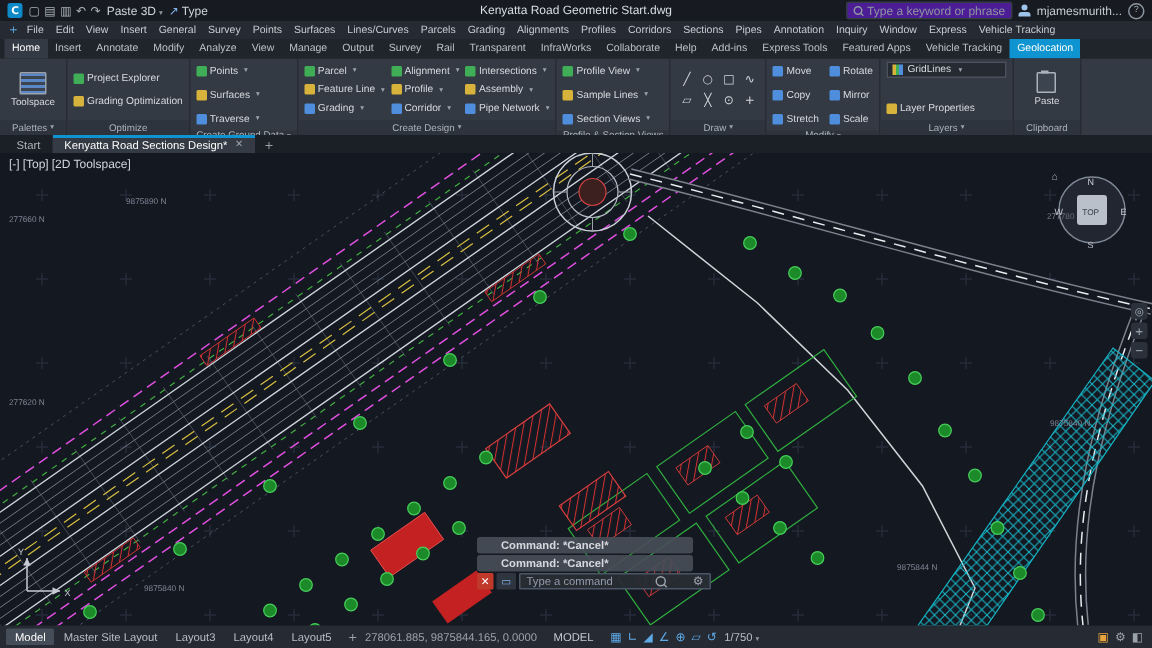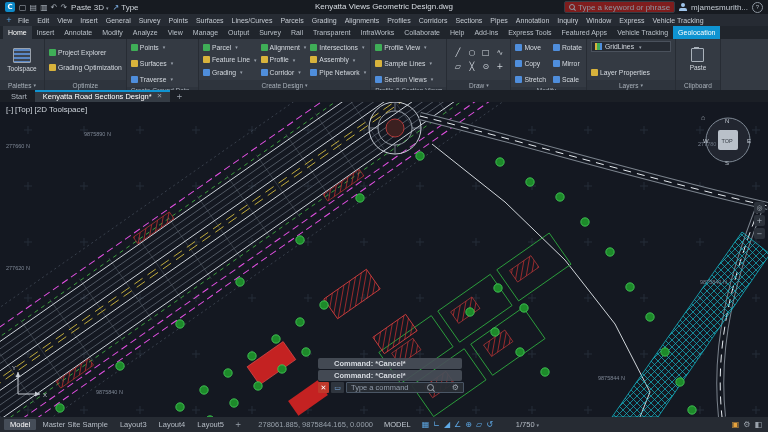--- a/index.html
+++ b/index.html
@@ -13,21 +13,21 @@
   .tb-left,.tb-right{display:flex;align-items:center;gap:4px;z-index:2;}
   .tb-right{margin-left:auto;}
   .logo{width:10px;height:10px;background:#0e8ac8;border-radius:2px;color:#fff;font-size:7px;font-weight:bold;display:flex;align-items:center;justify-content:center;}
   .qat{display:flex;gap:3px;}
   .qat span{color:#a9b1ba;font-size:8px;}
   .appname{color:#cfd5db;font-size:8px;}
   .caret-dn::after{content:"▾";font-size:5px;color:#8d96a0;margin-left:2px;font-family:"DejaVu Sans",sans-serif;}
   .share{display:flex;align-items:center;gap:2px;color:#cfd5db;}
   .share .ic{color:#7fb2e8;}
   .fname{position:absolute;left:0;top:0;width:768px;height:14px;line-height:14px;text-align:center;color:#d9dee4;font-size:8px;pointer-events:none;z-index:1;}
-  .searchbox{display:flex;align-items:center;gap:3px;color:#8d96a0;background:#7f1d1d;border:1px solid #343b44;border-radius:2px;height:10px;padding:0 4px;}
+  .searchbox{display:flex;align-items:center;gap:3px;color:#8d96a0;background:#4c1d95;border:1px solid #343b44;border-radius:2px;height:10px;padding:0 4px;}
   .mag{width:4px;height:4px;border:1px solid #8d96a0;border-radius:50%;position:relative;flex:none;}
   .mag::after{content:"";position:absolute;width:3px;height:1px;background:#8d96a0;transform:rotate(45deg);left:3px;top:4px;}
   .person{width:8px;height:8px;position:relative;flex:none;}
   .person::before{content:"";position:absolute;width:4px;height:4px;border-radius:50%;background:#9fc4ea;left:2px;top:0;}
   .person::after{content:"";position:absolute;width:8px;height:3px;border-radius:2px 2px 0 0;background:#9fc4ea;left:0;bottom:0;}
   .user{color:#c3cad2;}
   .help-ic{width:9px;height:9px;border:1px solid #8d96a0;border-radius:50%;color:#aab2bb;font-size:6px;display:flex;align-items:center;justify-content:center;}
 
   
   #menubar{top:14px;left:0;width:768px;height:12px;background:#262b33;display:flex;align-items:center;padding:0 4px;box-sizing:border-box;font-size:7px;color:#c6ccd3;}
@@ -78,44 +78,44 @@
   .viewcube{right:12px;top:8px;z-index:3;}
   .navbar{right:3px;top:100px;display:flex;flex-direction:column;gap:2px;z-index:3;}
   .navbtn{width:11px;height:11px;background:#2b313a;color:#aeb6bf;font-size:7px;display:flex;align-items:center;justify-content:center;border-radius:2px;}
 
   
   .cmd{left:318px;top:256px;display:flex;flex-direction:column;gap:1px;font-size:7.5px;z-index:3;}
   .cmdrow{background:rgba(72,78,88,.92);color:#d6dae0;padding:1px 16px;border-radius:2px;width:112px;white-space:nowrap;font-weight:bold;}
   .cmdinput{display:flex;align-items:center;gap:2px;}
   .cmdclose{width:11px;height:11px;background:#c0392b;color:#fff;font-size:7px;display:flex;align-items:center;justify-content:center;border-radius:1px;}
   .kb{width:13px;height:11px;background:#2f353e;color:#7fb2e8;font-size:7px;display:flex;align-items:center;justify-content:center;border-radius:1px;}
-  .cmdfield{width:118px;height:11px;background:rgba(40,45,53,.95);border:1px solid #4a5665;color:#939dab;display:flex;align-items:center;gap:18px;padding:0 4px;box-sizing:border-box;border-radius:1px;}
+  .cmdfield{width:128px;height:11px;background:rgba(40,45,53,.95);border:1px solid #4a5665;color:#939dab;display:flex;align-items:center;gap:18px;padding:0 4px;box-sizing:border-box;border-radius:1px;}
   .mag2{width:5px;height:5px;border:1px solid #9aa2ac;border-radius:50%;position:relative;flex:none;margin-left:auto;}
   .mag2::after{content:"";position:absolute;width:3px;height:1px;background:#9aa2ac;transform:rotate(45deg);left:4px;top:5px;}
   .gear{color:#9aa2ac;font-size:8px;}
 
   
   #statusbar{top:417px;left:0;width:768px;height:15px;background:#262b33;display:flex;align-items:center;font-size:7.5px;color:#b6bdc6;padding:0 4px;box-sizing:border-box;gap:1px;}
   .ltab{padding:1px 6px;white-space:nowrap;}
   .ltab.active{background:#454d58;color:#fff;border-radius:1px;}
   .plus{padding:0 4px;color:#9aa2ac;}
-  .coords{color:#98a1ab;margin-left:12px;white-space:nowrap;}
+  .coords{color:#98a1ab;white-space:nowrap;}
   .space-lbl{margin-left:10px;color:#c3cad2;}
   .sgroup{display:flex;align-items:center;margin-left:8px;}
   .sic{color:#5ea9e6;font-size:8px;padding:0 2px;}
   .sgroup.right{margin-left:auto;}
   .sgroup.right .sic{color:#9aa2ac;}
   .sgroup.right .sic:first-child{color:#e8a33d;}
-  .scale{margin-left:20px;color:#b6bdc6;}
+  .scale{margin-left:2px;color:#b6bdc6;}
 </style>
 </head>
 <body>
 
 <div id="titlebar" class="abs">
-  <div class="fname">Kenyatta Views Geometric Design.dwg</div>
+  <div class="fname">Kenyatta Road Geometric Start.dwg</div>
   <div class="tb-left">
     <div class="logo ic">C</div>
     <div class="qat ic">
         <span>▢</span>
         <span>▤</span>
         <span>▥</span>
         <span>↶</span>
         <span>↷</span>
       </div>
     <span class="appname caret-dn">Paste 3D</span>
@@ -570,21 +570,21 @@
         <span class="mag2"></span>
         <span class="gear ic">⚙</span>
       </span>
     </div>
   </div>
 </div>
 
 <div id="statusbar" class="abs">
   <div style="display:flex;align-items:center;">
       <span class="ltab active">Model</span>
-      <span class="ltab">Master Site Sample</span>
+      <span class="ltab">Master Site Layout</span>
       <span class="ltab">Layout3</span>
       <span class="ltab">Layout4</span>
       <span class="ltab">Layout5</span>
     </div>
   <span class="plus ic">+</span>
   <span class="coords">278061.885, 9875844.165, 0.0000</span>
   <span class="space-lbl">MODEL</span>
   <span class="sgroup ic">
       <span class="sic">▦</span>
       <span class="sic">∟</span>

